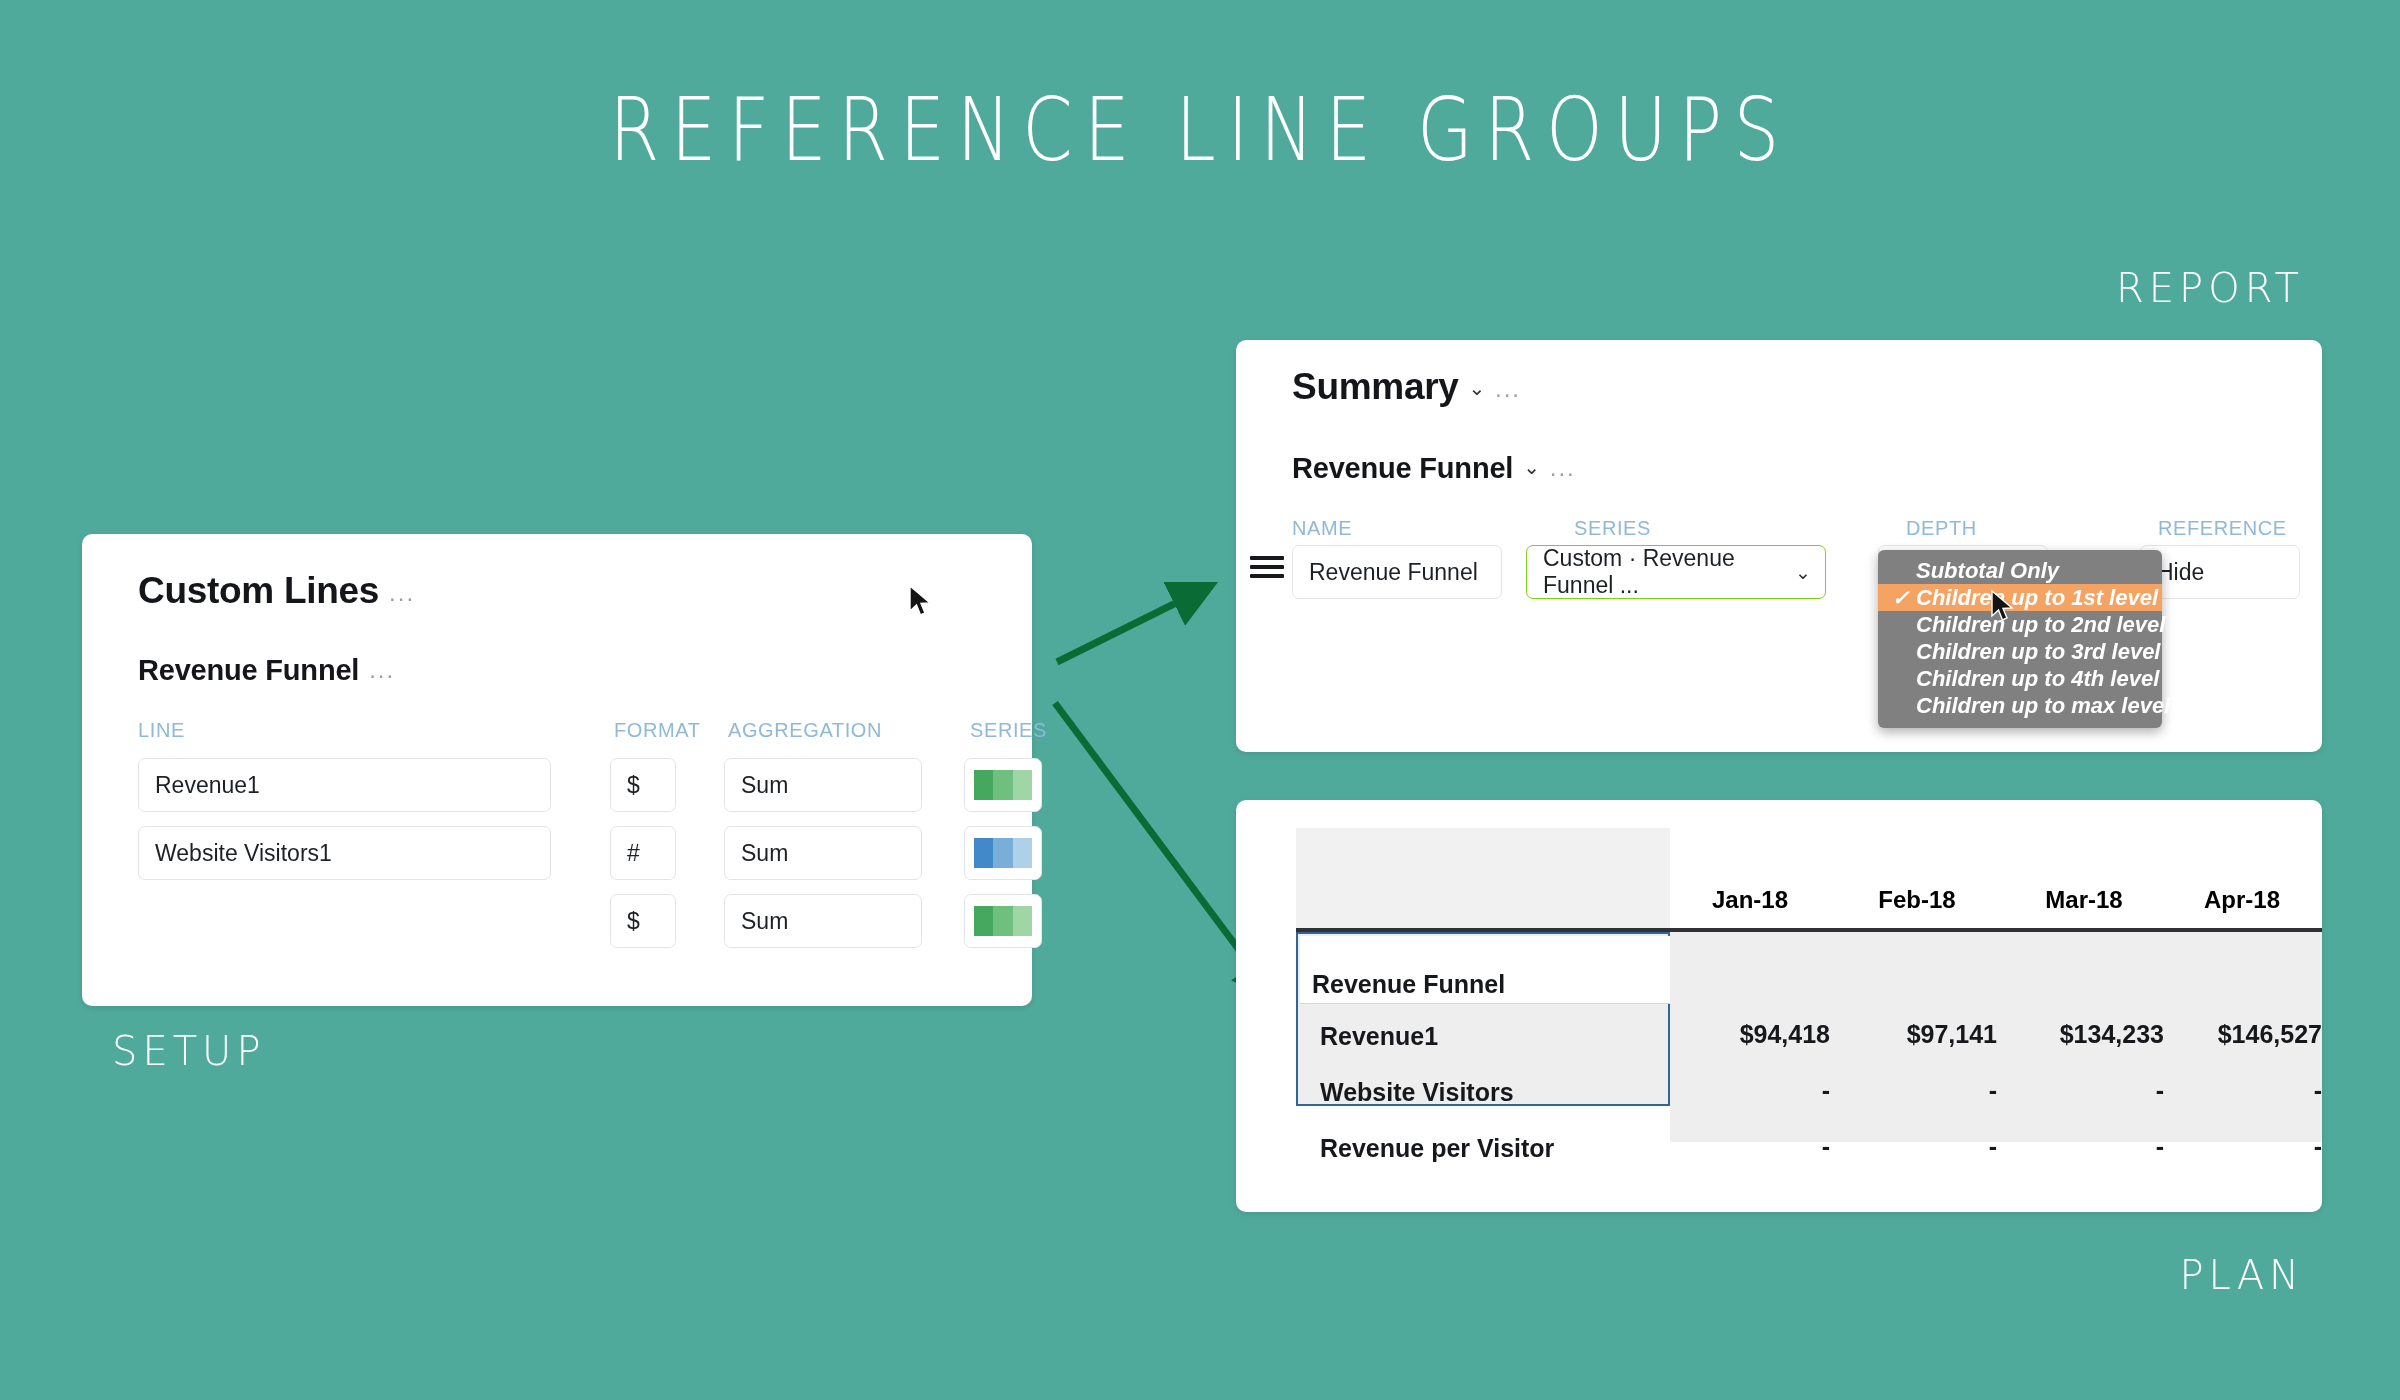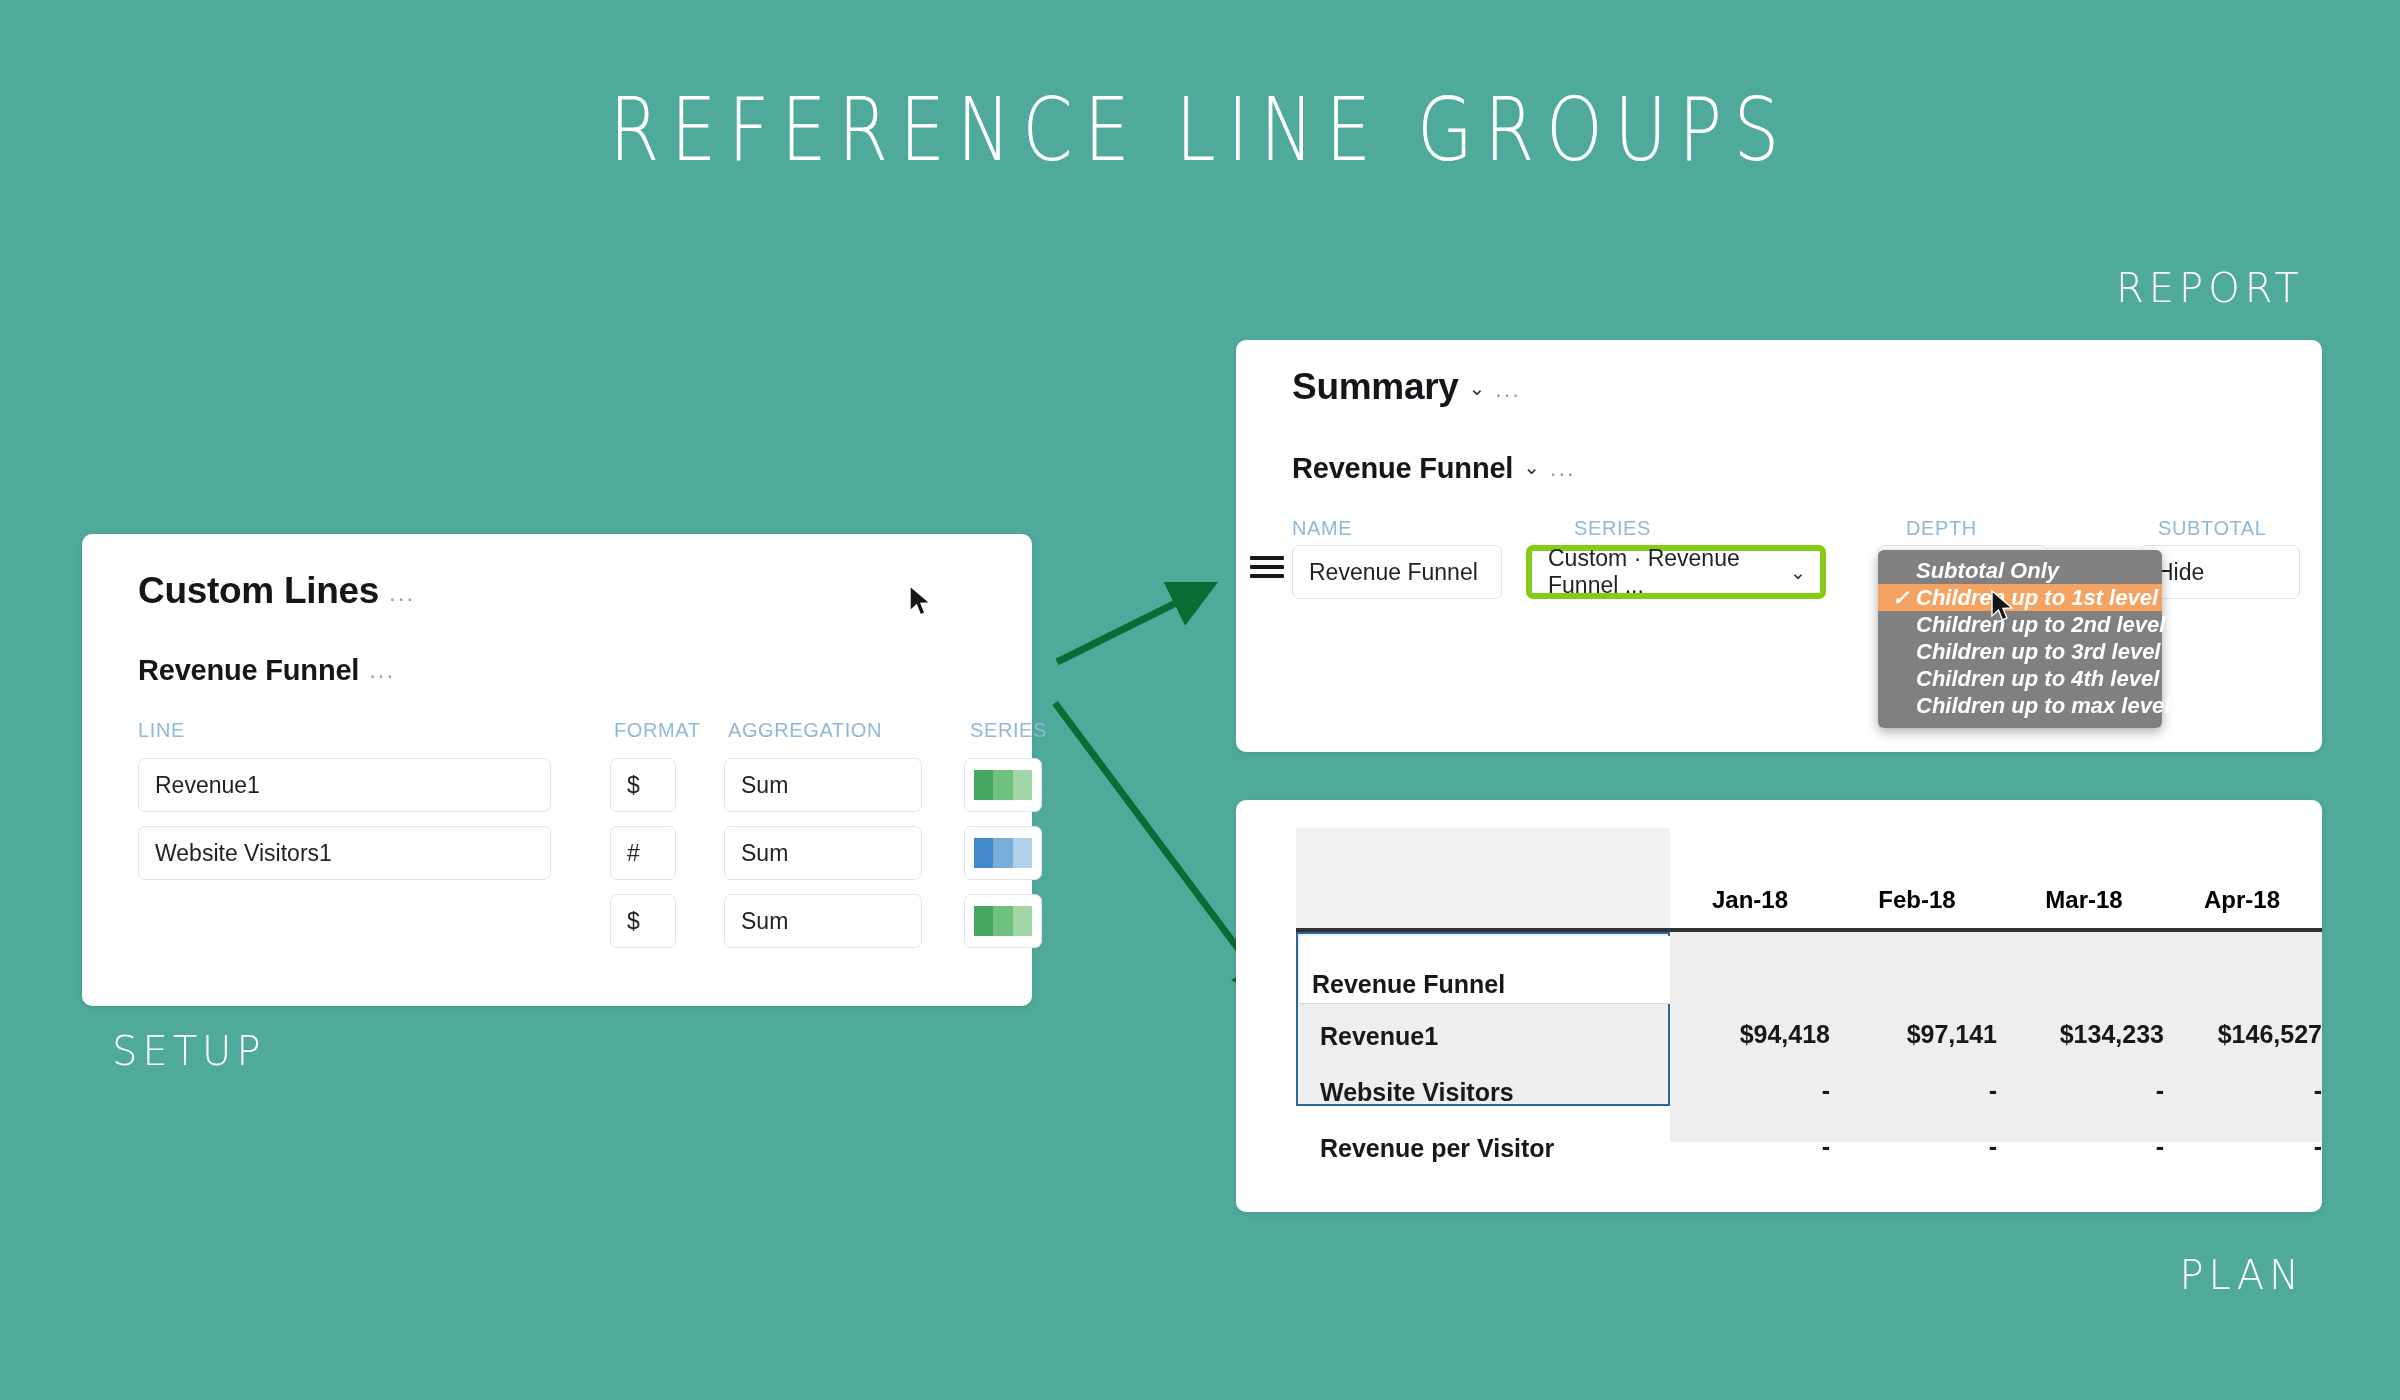--- a/index.html
+++ b/index.html
@@ -148,21 +148,21 @@
     display: block;
     height: 4px;
     background: #16181b;
     border-radius: 1px;
   }
 
   .select-field {
     position: absolute;
     box-sizing: border-box;
     background: #ffffff;
-    border: 6px solid #84cc16;
+    border: 1px solid #84cc16;
     border-radius: 7px;
     display: flex;
     align-items: center;
     padding: 0 14px 0 16px;
     font-size: 23px;
     color: #1d2125;
     justify-content: space-between;
   }
   .select-field .sel-chev {
     color: #2b2f33;
@@ -375,21 +375,21 @@
       <span>Summary</span><span class="chev">⌄</span><span class="ellipsis-dots">...</span>
     </div>
 
     <div class="panel-sub" style="left:56px; top:112px;">
       <span>Revenue Funnel</span><span class="chev">⌄</span><span class="ellipsis-dots">...</span>
     </div>
 
     <div class="col-label" style="left:56px;  top:177px;">NAME</div>
     <div class="col-label" style="left:338px; top:177px;">SERIES</div>
     <div class="col-label" style="left:670px; top:177px;">DEPTH</div>
-    <div class="col-label" style="left:922px; top:177px;">SUBTOTAL</div>
+    <div class="col-label" style="left:922px; top:177px;">REFERENCE</div>
 
     <div class="drag-handle" style="left:14px; top:216px;">
       <span></span>
         <span></span>
         <span></span>
     </div>
 
     <div class="field" style="left:56px; top:205px; width:210px; height:54px;">Revenue Funnel</div>
 
     <div class="select-field" style="left:290px; top:205px; width:300px; height:54px;">

